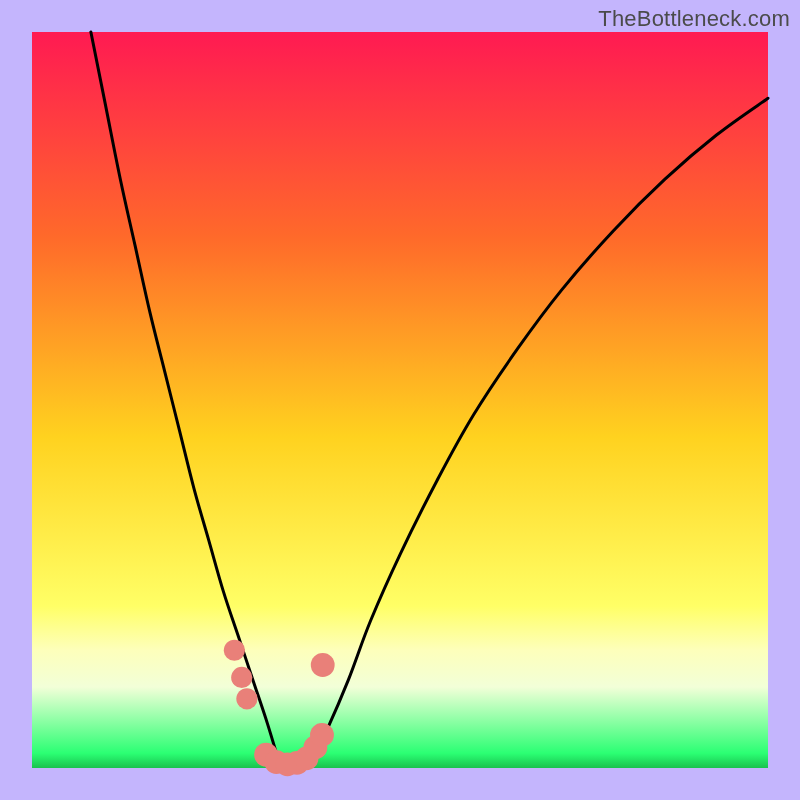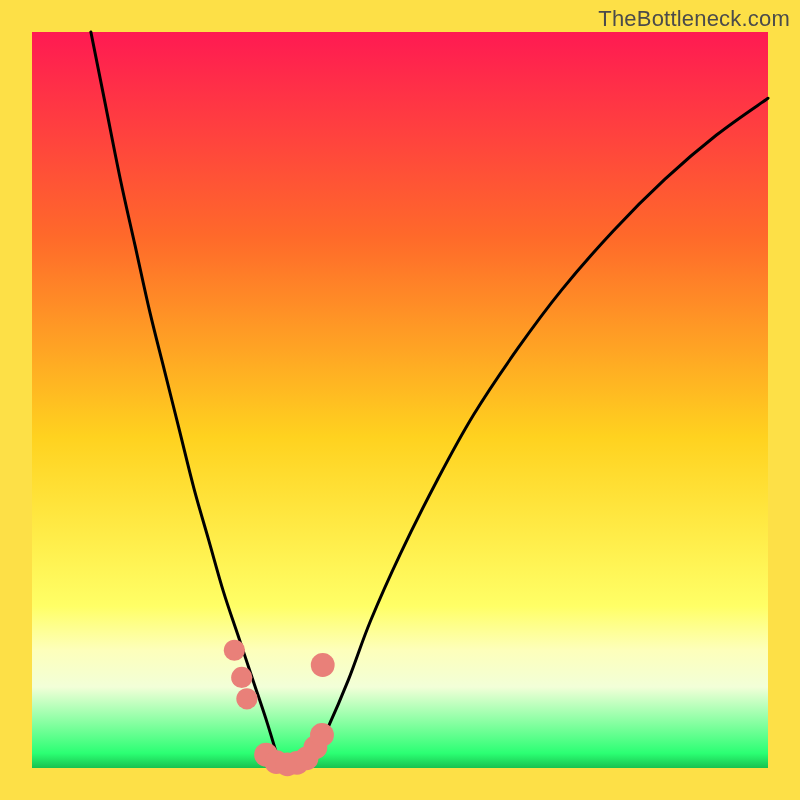--- a/index.html
+++ b/index.html
@@ -42,21 +42,21 @@
     left: 32px;
     top: 32px;
     width: 736px;
     height: 736px;
     overflow: visible;
   }
 </style>
 </head>
 <body>
 
-<div class="frame" style="background: #fde047;">
+<div class="frame" style="background: #c4b5fd;">
   <div class="plot" style="background: linear-gradient(rgb(255, 26, 82) 0%, rgb(255, 106, 42) 28%, rgb(255, 210, 31) 55%, rgb(255, 255, 102) 78%, rgb(253, 255, 187) 84%, rgb(242, 255, 216) 89%, rgb(43, 255, 115) 98%, rgb(25, 194, 79) 100%);"></div>
   <svg class="curves" viewBox="0 0 736 736">
       <path d="M 58.88 0 C 61.5296 13.248000000000003, 68.30080000000001 47.104000000000035, 73.60000000000001 73.60000000000002 C 78.89920000000001 100.096, 83.0208 122.02879999999993, 88.32 147.19999999999993 C 93.61919999999999 172.37119999999993, 97.74080000000001 189.59360000000004, 103.04 213.44000000000005 C 108.3392 237.28640000000007, 112.4608 257.15840000000003, 117.76 279.68 C 123.0592 302.2016, 127.18079999999999 317.36319999999995, 132.48 338.55999999999995 C 137.7792 359.75679999999994, 141.9008 376.2432, 147.20000000000002 397.44 C 152.49920000000003 418.6368, 156.6208 436.448, 161.92 456.32 C 167.21919999999997 476.192, 171.34079999999997 489.29280000000006, 176.64 507.84000000000003 C 181.9392 526.3872, 186.0608 542.1376, 191.36 559.36 C 196.65920000000003 576.5824, 200.78080000000003 587.6224, 206.08 603.52 C 211.3792 619.4176, 215.50079999999997 631.7824, 220.79999999999998 647.6800000000001 C 226.0992 663.5776000000001, 230.88320000000002 677.2672, 235.52 691.84 C 240.1568 706.4128000000001, 244.5728 722.016, 246.56 728.64 C 248.5472 735.264, 245.2352 727.71264, 246.56 728.64 C 247.8848 729.56736, 250.608 732.73216, 253.92 733.792 C 257.23199999999997 734.85184, 261.64799999999997 734.528, 264.96 734.528 C 268.272 734.528, 269.6704 734.85184, 272.32 733.792 C 274.9696 732.73216, 278.3552 729.56736, 279.68 728.64 C 281.0048 727.71264, 277.0304 733.9392, 279.68 728.64 C 282.3296 723.3408, 287.776 713.7728000000001, 294.40000000000003 699.2 C 301.02400000000006 684.6272, 308.5312 667.5520000000001, 316.48 647.6800000000001 C 324.4288 627.808, 329.2864 611.3216, 338.56 588.8 C 347.8336 566.2783999999999, 356.0768 547.7312, 368 522.56 C 379.9232 497.38879999999995, 391.552 474.1312, 404.8 448.96 C 418.048 423.7888, 427.02719999999994 406.56640000000004, 441.59999999999997 382.72 C 456.1728 358.8736, 469.86240000000004 339.00160000000005, 485.76000000000005 316.48 C 501.65760000000006 293.9584, 512.6976 278.79679999999996, 529.92 257.59999999999997 C 547.1424 236.40319999999997, 562.8928000000001 218.59200000000004, 581.44 198.72000000000003 C 599.9872 178.848, 614.4128000000001 164.42239999999995, 632.96 147.19999999999993 C 651.5072 129.9775999999999, 665.9328 117.61279999999995, 684.48 103.03999999999996 C 703.0272 88.46719999999998, 726.7264 72.864, 736 66.24000000000001" fill="none" stroke="#000000" stroke-width="3" stroke-linecap="round"></path>
       <circle cx="202.4" cy="618.24" r="10.5984" fill="#e98079"></circle>
       <circle cx="209.76" cy="645.472" r="10.5984" fill="#e98079"></circle>
       <circle cx="214.91199999999998" cy="666.816" r="10.5984" fill="#e98079"></circle>
       <circle cx="234.048" cy="722.752" r="11.923200000000001" fill="#e98079"></circle>
       <circle cx="244.352" cy="730.112" r="11.923200000000001" fill="#e98079"></circle>
       <circle cx="255.39200000000002" cy="732.32" r="11.923200000000001" fill="#e98079"></circle>
       <circle cx="264.96" cy="730.848" r="11.923200000000001" fill="#e98079"></circle>

